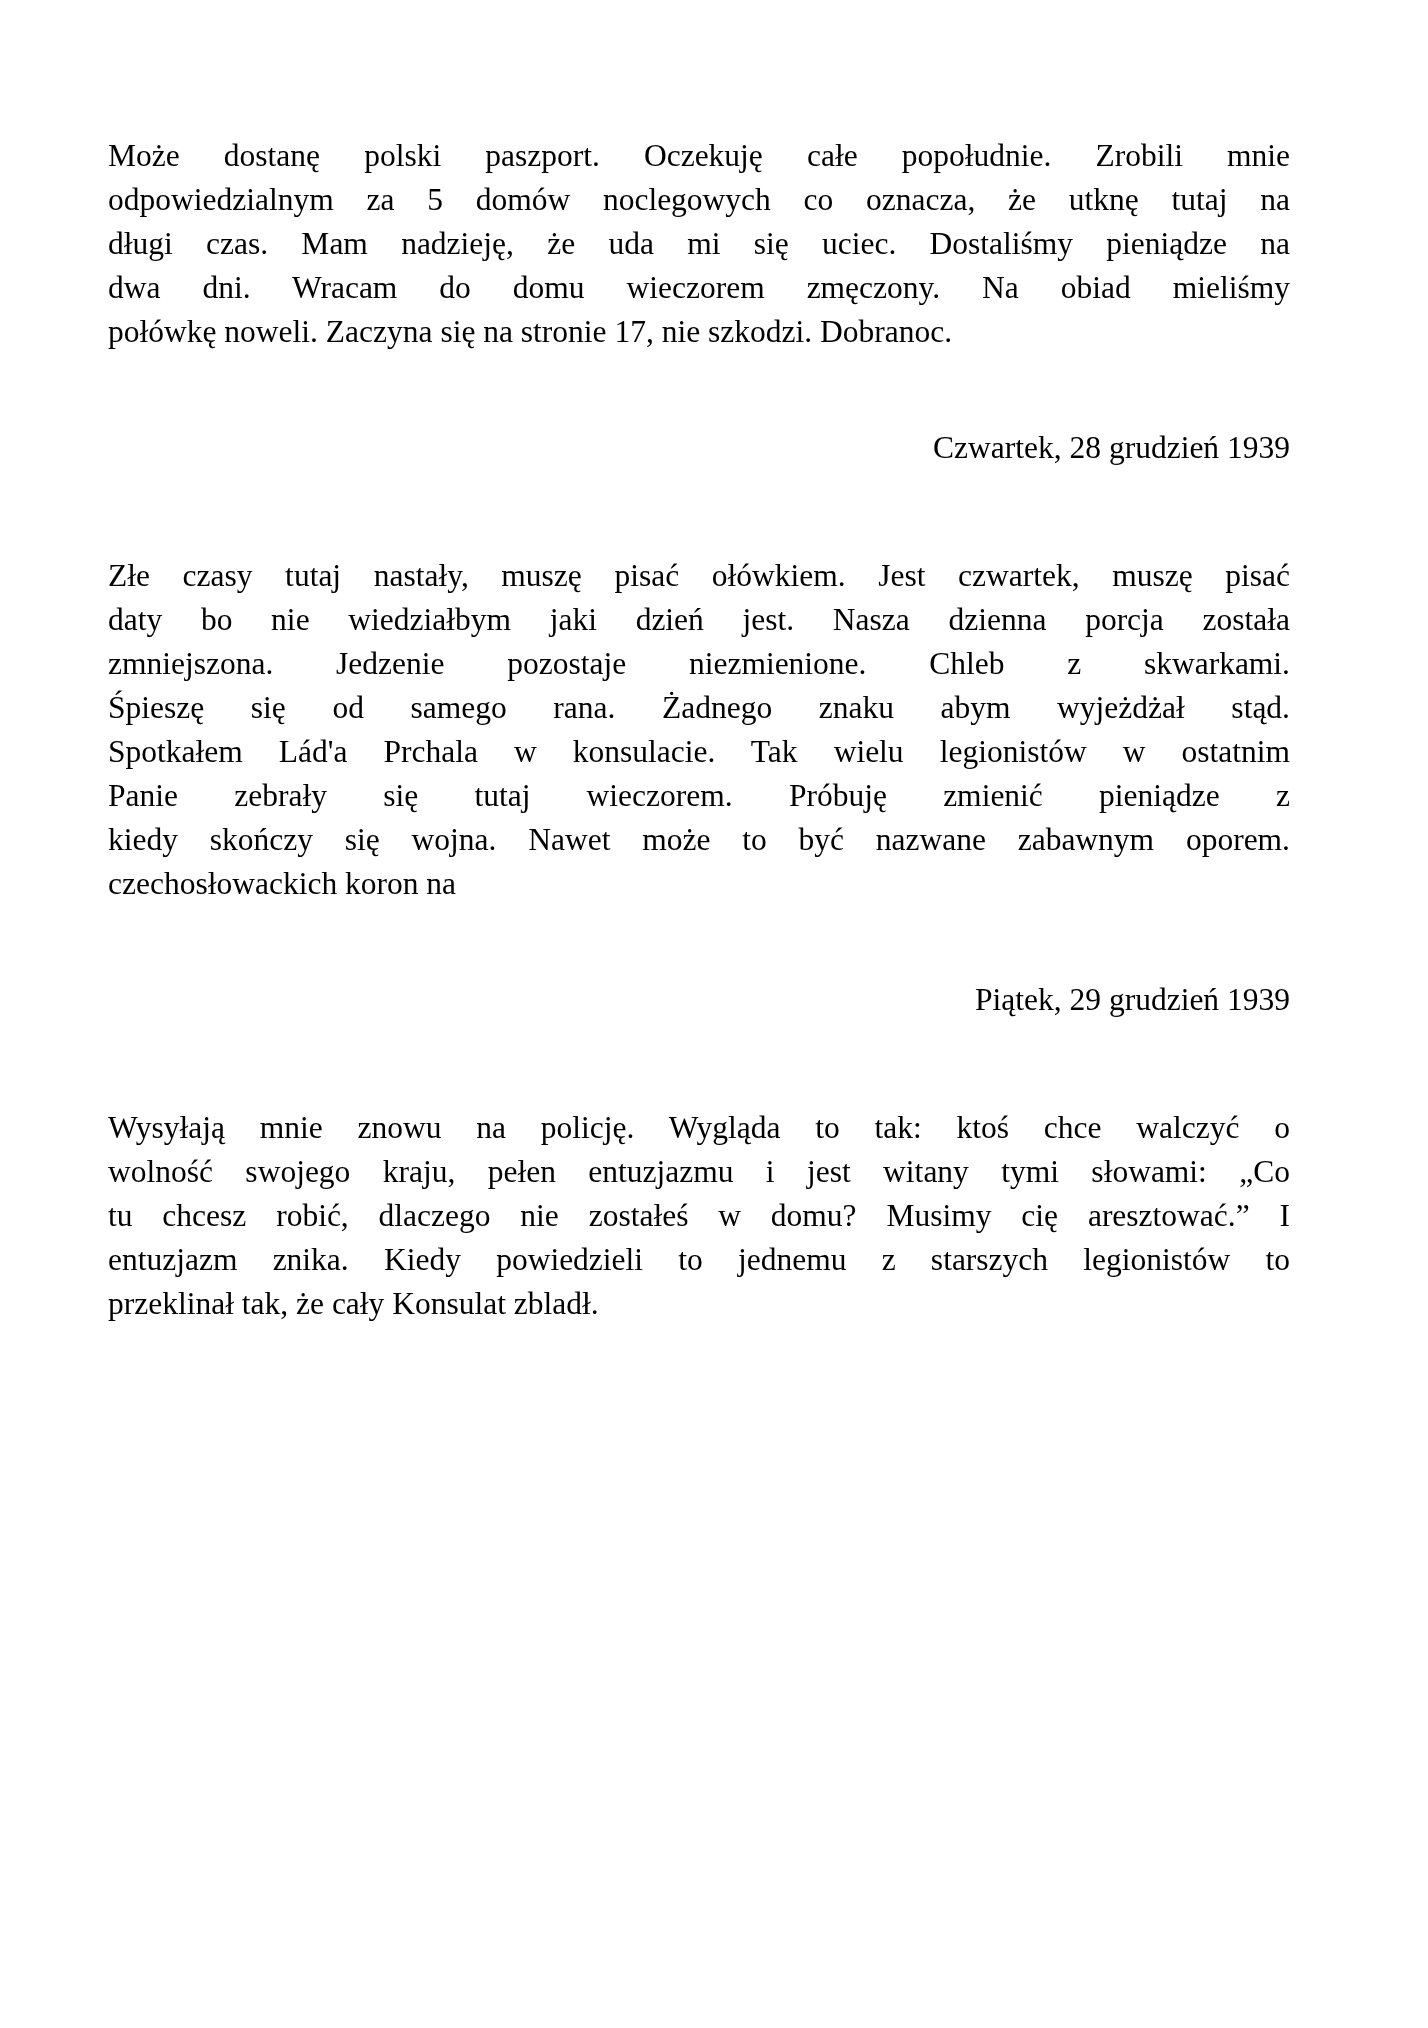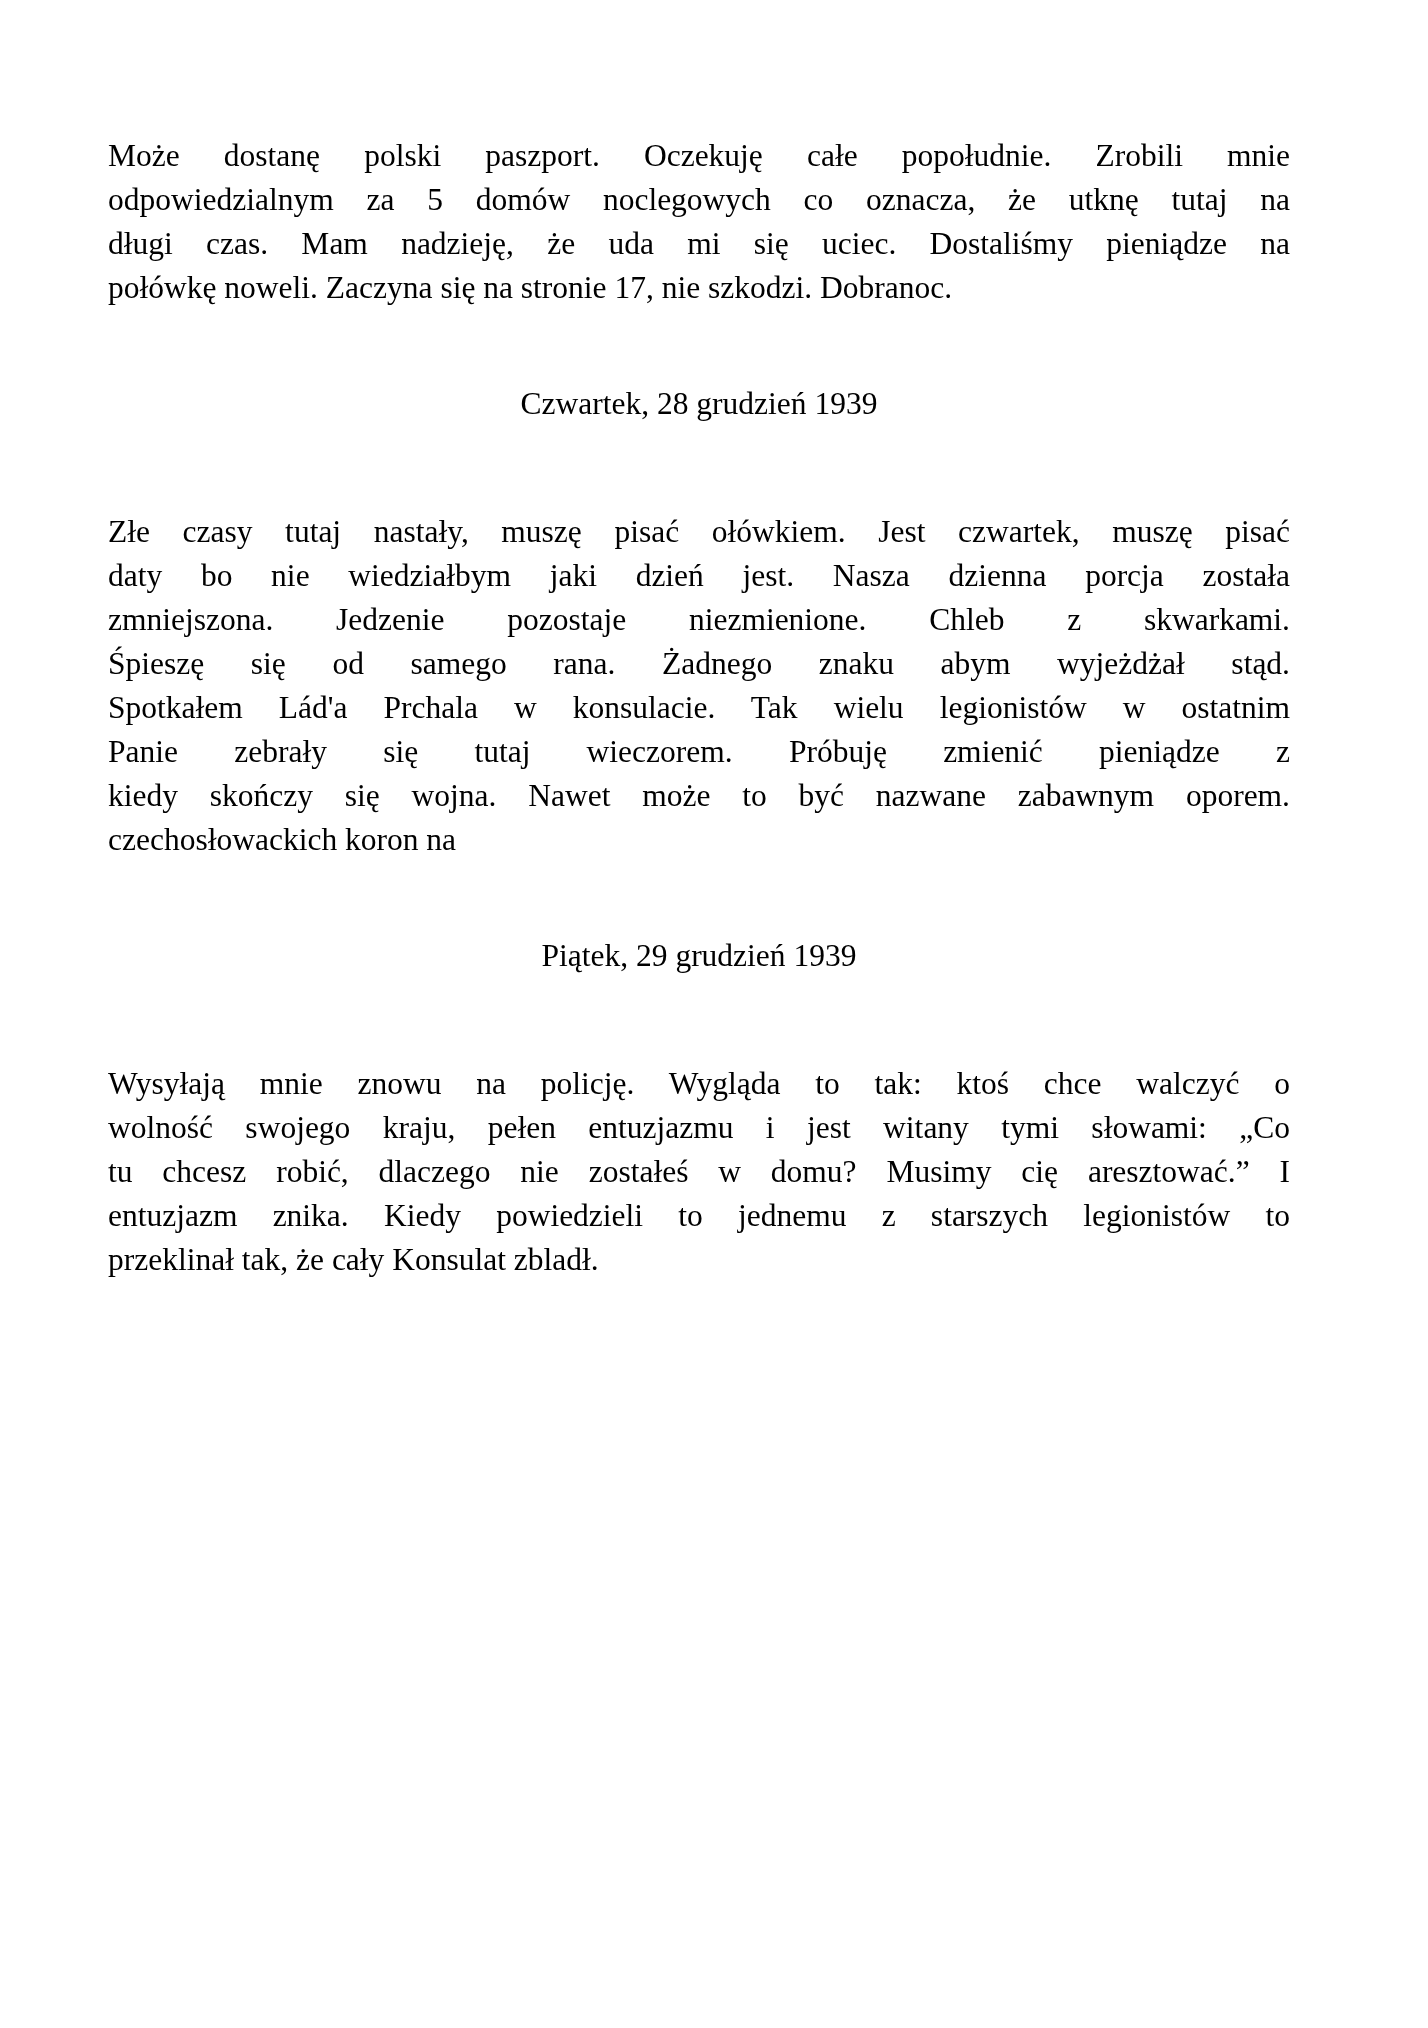--- a/index.html
+++ b/index.html
@@ -33,33 +33,34 @@
     text-align-last: justify;
     white-space: normal;
   }
   .line.no-just {
     text-align: right;
     text-align-last: left;
   }
   .date-line {
     font-size: 31.5px;
     line-height: 44px;
-    text-align: center;
+    text-align: right;
     margin: 72px 0 84px 0;
   }
 </style>
 </head>
 <body>
 
 <div class="page">
   <div class="doc">
       <div class="para">
         <div class="line">Może dostanę polski paszport. Oczekuję całe popołudnie. Zrobili mnie</div>
         <div class="line">odpowiedzialnym za 5 domów noclegowych co oznacza, że utknę tutaj na</div>
         <div class="line">długi czas. Mam nadzieję, że uda mi się uciec. Dostaliśmy pieniądze na</div>
+        <div class="line">dwa dni. Wracam do domu wieczorem zmęczony. Na obiad mieliśmy</div>
         <div class="line no-just">połówkę noweli. Zaczyna się na stronie 17, nie szkodzi. Dobranoc.</div>
       </div>
       <div class="date-line">Czwartek, 28 grudzień 1939</div>
       <div class="para">
         <div class="line">Złe czasy tutaj nastały, muszę pisać ołówkiem. Jest czwartek, muszę pisać</div>
         <div class="line">daty bo nie wiedziałbym jaki dzień jest. Nasza dzienna porcja została</div>
         <div class="line">zmniejszona. Jedzenie pozostaje niezmienione. Chleb z skwarkami.</div>
         <div class="line">Śpieszę się od samego rana. Żadnego znaku abym wyjeżdżał stąd.</div>
         <div class="line">Spotkałem Lád'a Prchala w konsulacie. Tak wielu legionistów w ostatnim</div>
         <div class="line">Panie zebrały się tutaj wieczorem. Próbuję zmienić pieniądze z</div>

